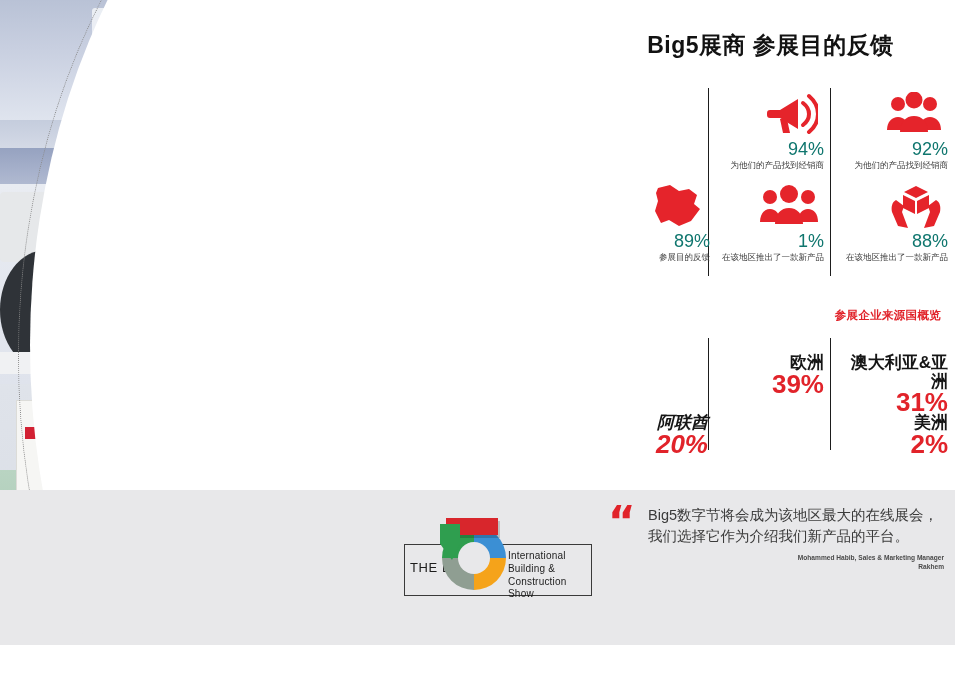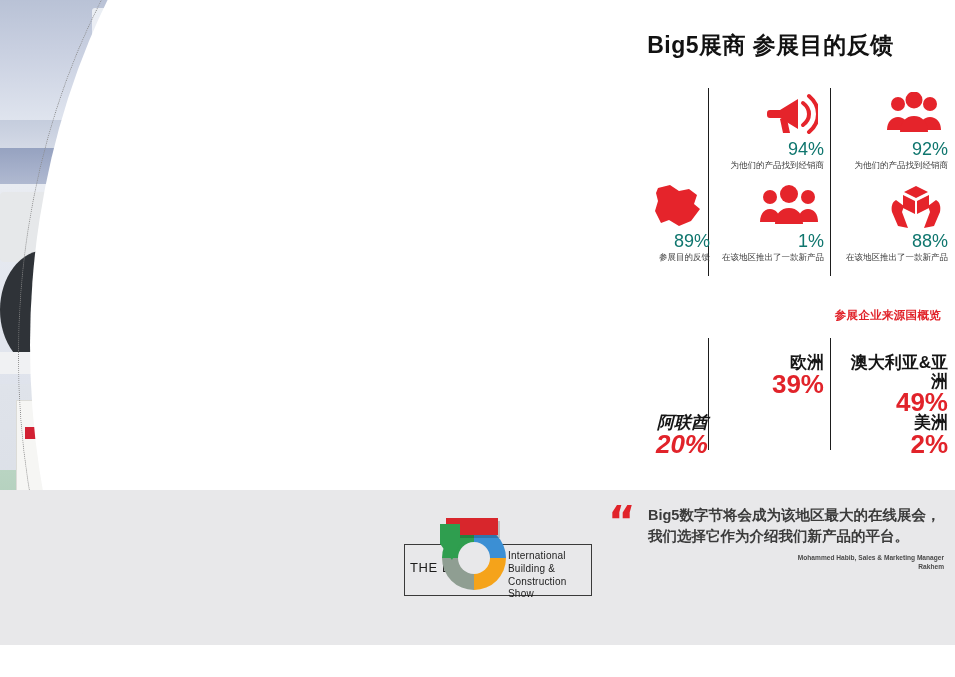--- a/index.html
+++ b/index.html
@@ -165,21 +165,21 @@
   .five-top{position:absolute;left:22px;top:6px;width:52px;height:17px;background:#d8262c;
      box-shadow:2px 3px 0 rgba(0,0,0,.18);}
   .five-hook{position:absolute;left:16px;top:12px;width:20px;height:36px;background:#2f9e4f;
      clip-path:polygon(0 0,100% 0,100% 55%,60% 100%,0 55%);}
   .logo-tag{position:absolute;left:104px;top:14px;font-size:10px;line-height:1.28;color:#1d1d1d;letter-spacing:.2px;}
 
   
   .quote{position:absolute;left:608px;top:505px;width:336px;}
   .qmark{position:absolute;left:0;top:4px;color:#e1232a;font-size:42px;font-weight:bold;line-height:.62;
     font-family:"DejaVu Sans",sans-serif;letter-spacing:-2px;}
-  .qtext{margin-left:40px;font-size:14.5px;line-height:1.42;color:#3b3b3b;font-weight:bold;}
+  .qtext{margin-left:40px;font-size:14.5px;line-height:1.42;color:#3b3b3b;}
   .qattr{margin-left:40px;margin-top:8px;text-align:right;font-size:6.6px;color:#4a4a4a;line-height:1.35;font-weight:bold;}
   .qattr .co{display:block;}
 </style>
 </head>
 <body>
 
 <div id="page">
 
   <div class="photo-wrap">
     <div class="photo">
@@ -354,21 +354,21 @@
     <div class="countries">
       <div class="vline cvl1"></div>
       <div class="vline cvl2"></div>
 
       <div class="cty c-eu">
         <div class="cname">欧洲</div>
         <div class="cpct">39%</div>
       </div>
       <div class="cty c-au">
         <div class="cname">澳大利亚&amp;亚洲</div>
-        <div class="cpct">49%</div>
+        <div class="cpct">31%</div>
       </div>
       <div class="cty c-ae">
         <div class="cname">阿联酋</div>
         <div class="cpct">20%</div>
       </div>
       <div class="cty c-am">
         <div class="cname">美洲</div>
         <div class="cpct">2%</div>
       </div>
     </div>

